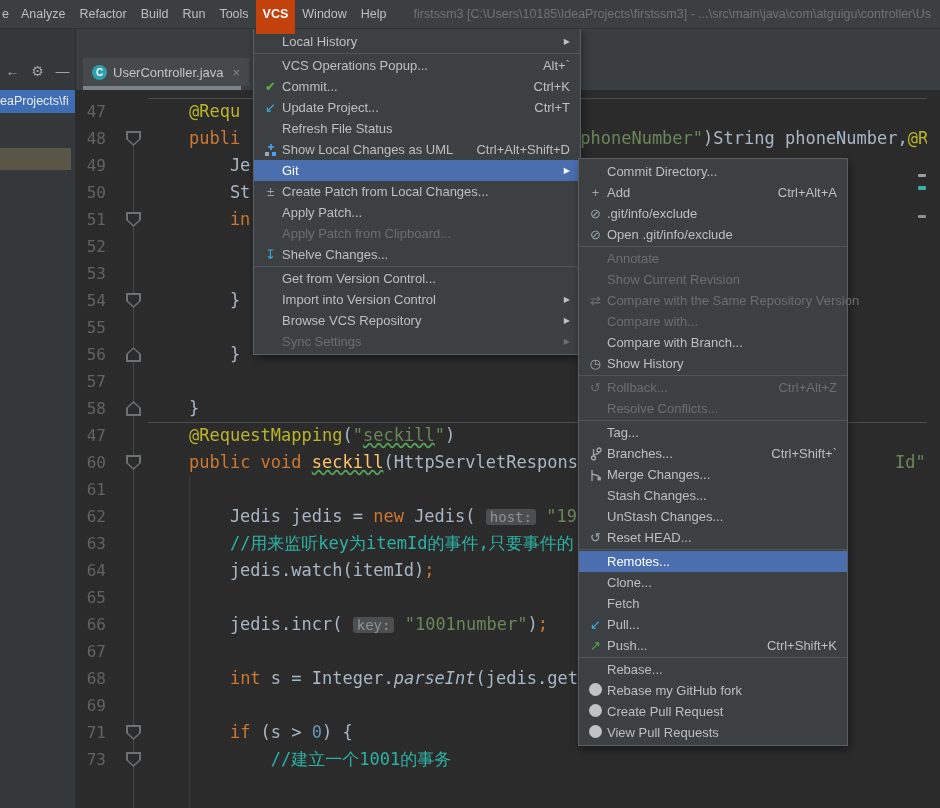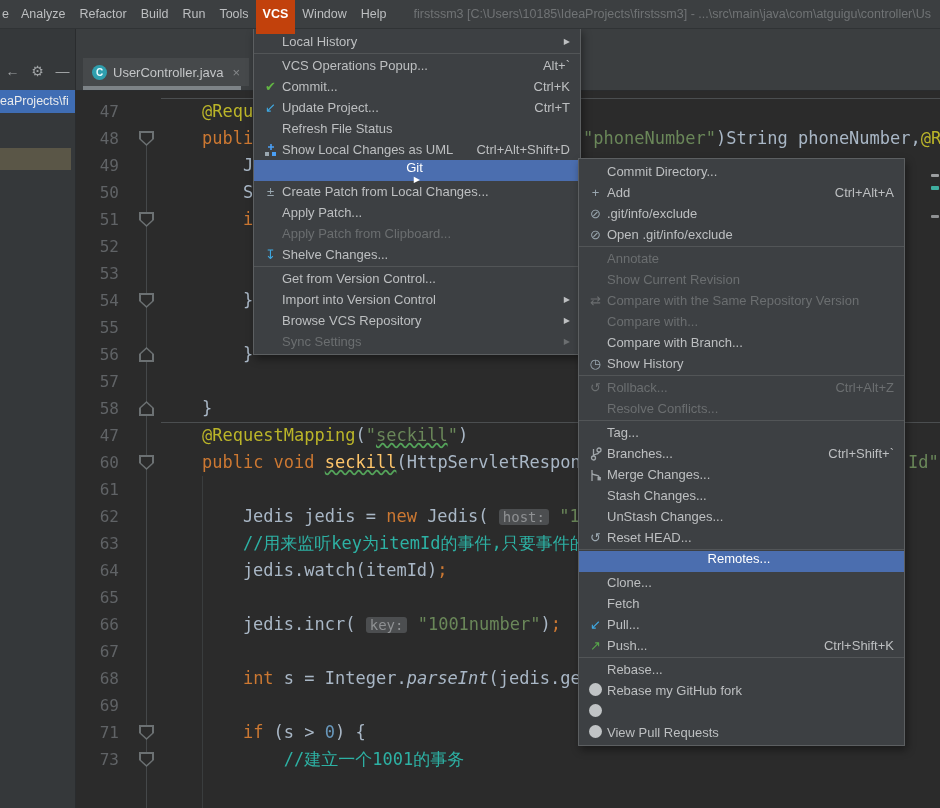--- a/index.html
+++ b/index.html
@@ -29,21 +29,21 @@
   #etop{position:absolute;left:75px;top:28px;width:865px;height:62px;background:#3b3e40;
         z-index:5;border-bottom:1px solid #2a2c2e;}
   #tab{position:absolute;left:8px;top:30px;height:28px;background:#46494b;display:flex;
        align-items:center;padding:0 9px;color:#c3c5c7;font-size:13px;}
   #tab .cicon{width:15px;height:15px;border-radius:50%;background:#2f9fae;color:#eafcff;
         font-size:10px;font-weight:bold;text-align:center;line-height:15px;margin-right:6px;}
   #tab .close{margin-left:9px;color:#85888a;font-size:13px;}
   #tabline{position:absolute;left:8px;top:58px;width:158px;height:4px;background:#7d8387;}
 
   
-  #ebody{position:absolute;left:75px;top:71px;width:865px;height:737px;overflow:hidden;z-index:1;}
+  #ebody{position:absolute;left:62px;top:71px;width:865px;height:737px;overflow:hidden;z-index:1;}
   .line{display:flex;height:27px;line-height:27px;position:relative;
         font-family:"DejaVu Sans Mono",monospace;font-size:17px;}
   .ln{width:58px;flex:none;text-align:right;padding-right:14px;box-sizing:border-box;
       color:#606366;font-size:16px;}
   .fold{width:28px;flex:none;position:relative;}
   .code{flex:1;position:relative;white-space:pre;color:#a9b7c6;}
   .code span{white-space:pre;}
   .abs{position:absolute;top:0;}
   .kw{color:#cc7832;}
   .ann{color:#bbb529;}
@@ -62,28 +62,28 @@
   .pent{position:absolute;left:6px;top:6px;width:15px;height:15px;background:#6c7173;}
   .pent::after{content:"";position:absolute;inset:2px;background:#2b2b2b;}
   .pent.down,.pent.down::after{clip-path:polygon(0 0,100% 0,100% 54%,50% 100%,0 54%);}
   .pent.up,.pent.up::after{clip-path:polygon(50% 0,100% 46%,100% 100%,0 100%,0 46%);}
   .stripe{position:absolute;border-radius:1px;}
 
   
   .menu{position:absolute;background:#3d4043;border:1px solid #5c5f61;padding:2px 0;
         z-index:20;font-size:13px;color:#bdbfc1;box-shadow:2px 4px 8px rgba(0,0,0,.4);}
   #vcsmenu{left:253px;top:28px;width:328px;box-sizing:border-box;}
-  #gitmenu{left:578px;top:158px;width:327px;box-sizing:border-box;z-index:21;}
+  #gitmenu{left:578px;top:158px;width:270px;box-sizing:border-box;z-index:21;}
   .mi{height:21px;display:flex;align-items:center;padding:0 10px 0 5px;white-space:nowrap;}
   .mi .ic{width:23px;flex:none;text-align:center;font-size:13px;}
   .mi .lbl{flex:1;}
   .mi .sc{padding-left:22px;color:#bdbfc1;}
   .mi .arr{width:11px;text-align:right;font-size:8px;color:#bdbfc1;}
   .mi.dis,.mi.dis .sc,.mi.dis .ic,.mi.dis .arr{color:#6b6e70;}
-  .mi.sel{background:#4b6eaf;color:#fff;flex-direction:column;}
+  .mi.sel{background:#4b6eaf;color:#fff;}
   .mi.sel .sc,.mi.sel .arr{color:#fff;}
   .msep2{height:1px;background:#525557;margin:1px 0;}
   .ig{color:#62b543;}     
   .ib{color:#3fa7e0;}     
   .ipush{color:#57a64a;}  
   .igray{color:#9aa7b0;}
   .gh{display:inline-block;width:13px;height:13px;border-radius:50%;background:#c0c3c5;}
   .misvg{display:inline-block;vertical-align:middle;}
 </style>
 </head>
@@ -468,20 +468,21 @@
     <div class="mi">
         <span class="ic"></span>
         <span class="lbl">Rebase...</span>
       </div>
     <div class="mi">
         <span class="ic"><span class="gh"></span></span>
         <span class="lbl">Rebase my GitHub fork</span>
       </div>
     <div class="mi">
         <span class="ic"><span class="gh"></span></span>
+        <span class="lbl">Create Pull Request</span>
       </div>
     <div class="mi">
         <span class="ic"><span class="gh"></span></span>
         <span class="lbl">View Pull Requests</span>
       </div>
   </div>
 
 </div>
 
 </body></html>

